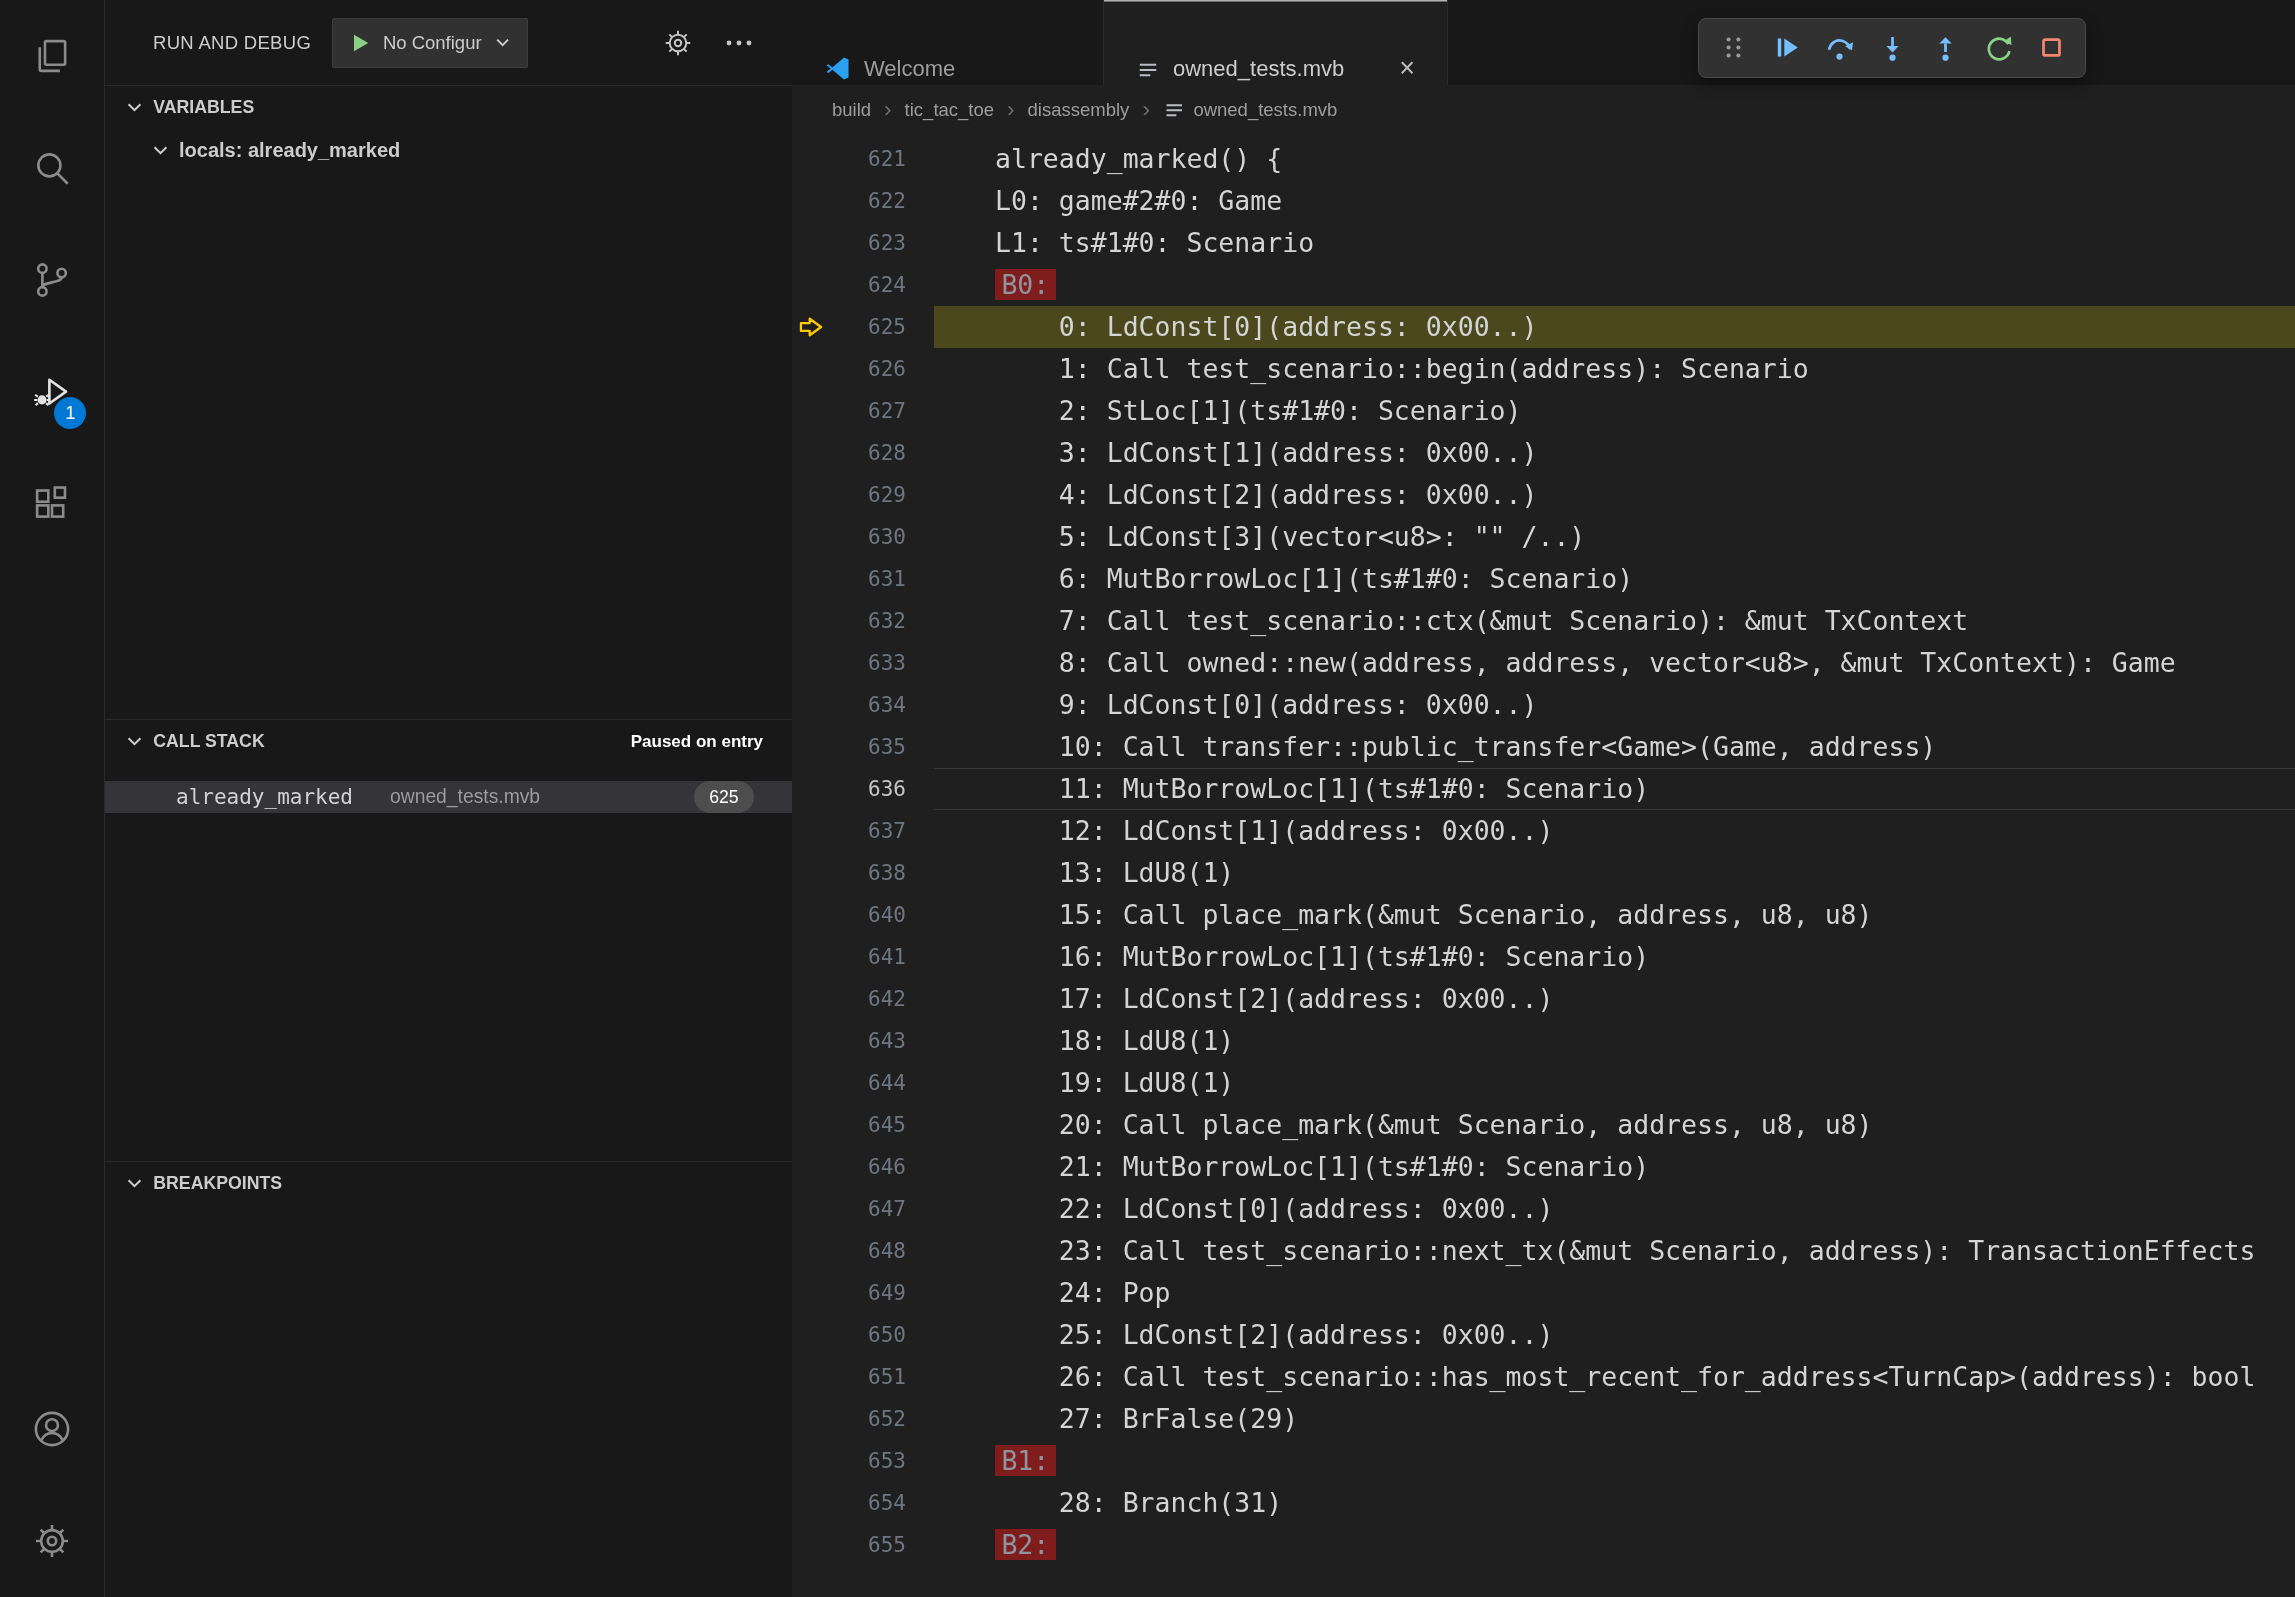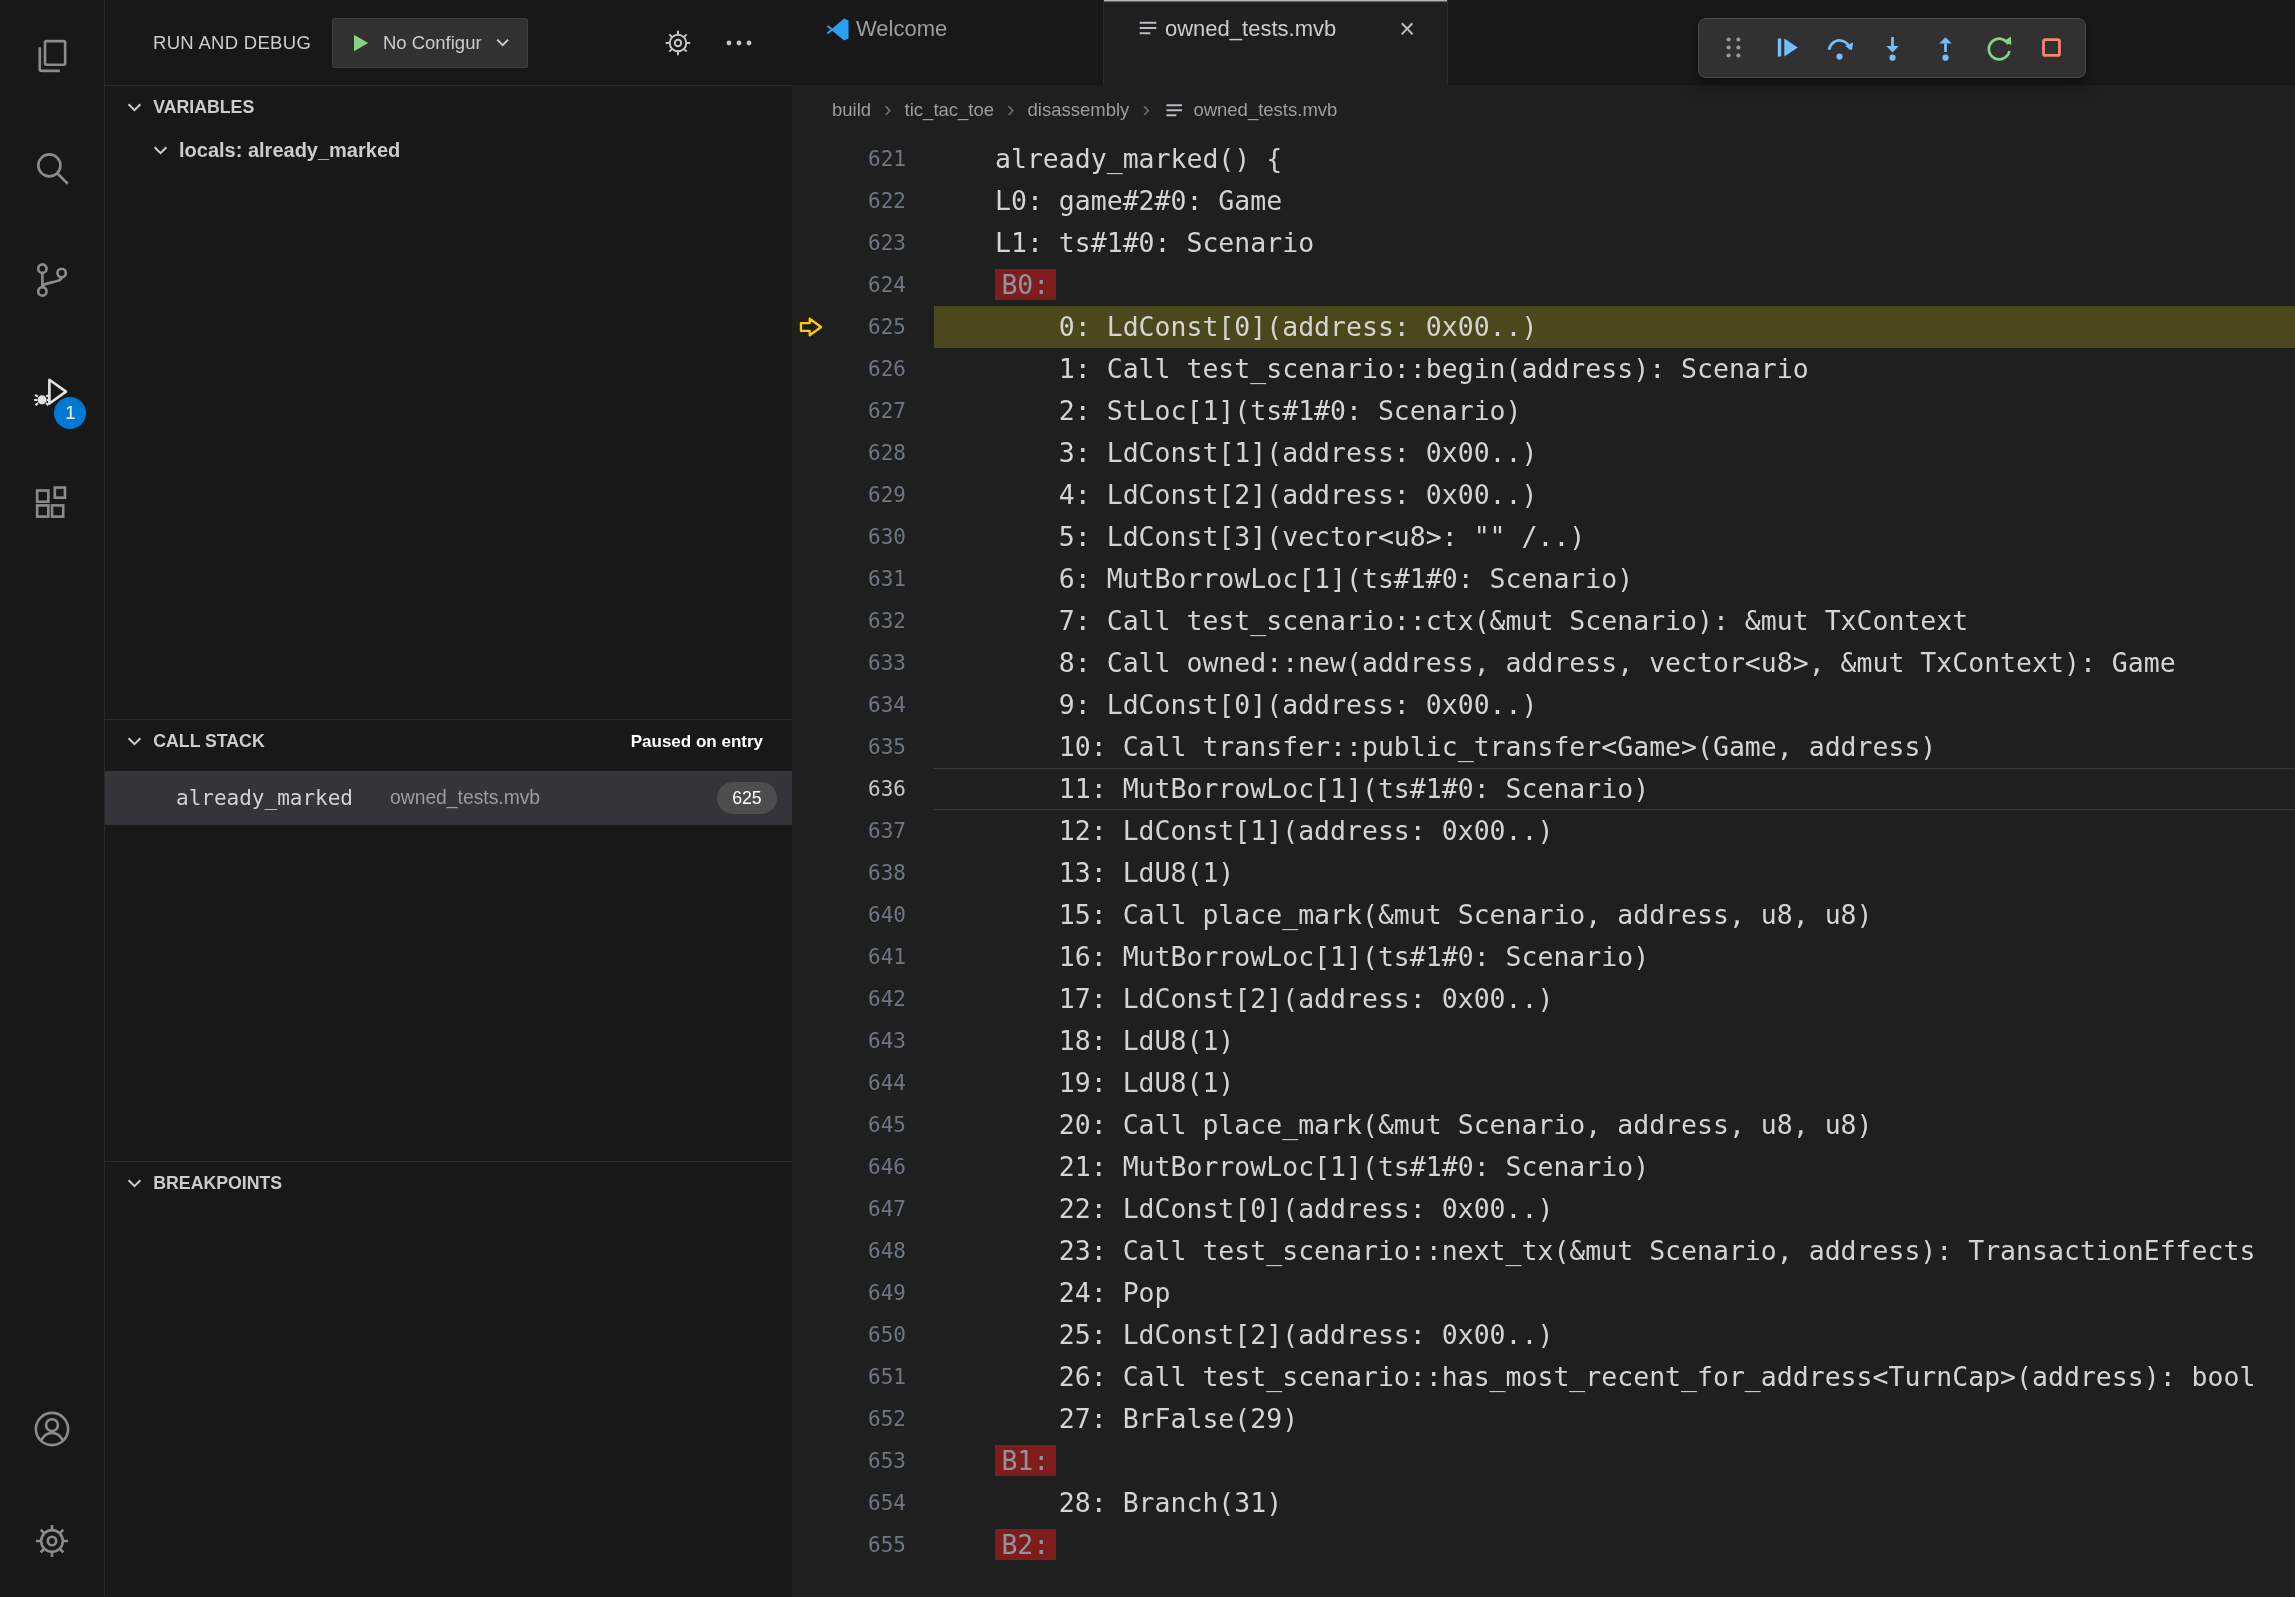--- a/index.html
+++ b/index.html
@@ -30,31 +30,31 @@
   .sec { border-top:0.8px solid #2b2b2b; overflow:hidden; }
   .sec-header { height:43px; display:flex; align-items:center; gap:8px; padding-left:19.3px;
                 font-weight:bold; font-size:17.7px; color:#cccccc; }
   .sec-variables { height:634px; }
   .sec-watch { height:414px; }
   .sec-callstack { height:442px; }
   .sec-breakpoints { flex:1; }
   .scope-row { height:43px; display:flex; align-items:center; gap:8px; padding-left:45px;
                font-weight:bold; font-size:20px; color:#cccccc; }
   .cs-status { margin-left:auto; padding-right:29px; font-size:17px; font-weight:bold; color:#ffffff; }
-  .frame-row { height:54px; display:flex; align-items:center; background:#343439;
-               padding:0 15px 0 71px; gap:37px; margin-top:8px; }
+  .frame-row { height:32px; display:flex; align-items:center; background:#343439;
+               padding:0 38px 0 71px; gap:37px; margin-top:18px; }
   .frame-name { font-family:"DejaVu Sans Mono", monospace; font-size:21px; color:#d2d2d2; }
   .frame-file { font-size:19.3px; color:#9d9d9d; }
   .frame-line-badge { margin-left:auto; background:#4d4d4d; color:#ffffff; font-size:17.7px;
                       border-radius:21px; padding:5.6px 15.3px; }
 
   
   .editor { flex:1; min-width:0; display:flex; flex-direction:column; background:#1f1f1f; position:relative; }
   .tab-bar { height:85px; flex:none; background:#181818; display:flex; }
-  .tab { display:flex; align-items:flex-start; gap:5px; padding:16px 32px; font-size:22px; color:#9d9d9d;
+  .tab { display:flex; align-items:flex-end; gap:13px; padding:3px 32px; font-size:22px; color:#9d9d9d;
          border-right:0.8px solid #2b2b2b; background:#181818; }
   .tab.welcome { min-width:312px; }
   .tab.active { background:#1f1f1f; color:#cccccc; min-width:344px; box-shadow:inset 0 1.6px 0 #b3b3b3; }
   .tab-close { margin-left:auto; font-size:27px; color:#bdbdbd; line-height:1; }
 
   .debug-toolbar { position:absolute; top:17.7px; right:209px; height:60px; background:#313132;
                    border:0.8px solid #4a4a4a; border-radius:8px; display:flex; align-items:center;
                    gap:8px; padding:0 11.3px; box-shadow:0 6.4px 14.5px rgba(0,0,0,.4); z-index:5; }
   .dt-btn { width:45px; height:45px; display:flex; align-items:center; justify-content:center; border-radius:6.4px; }
 

